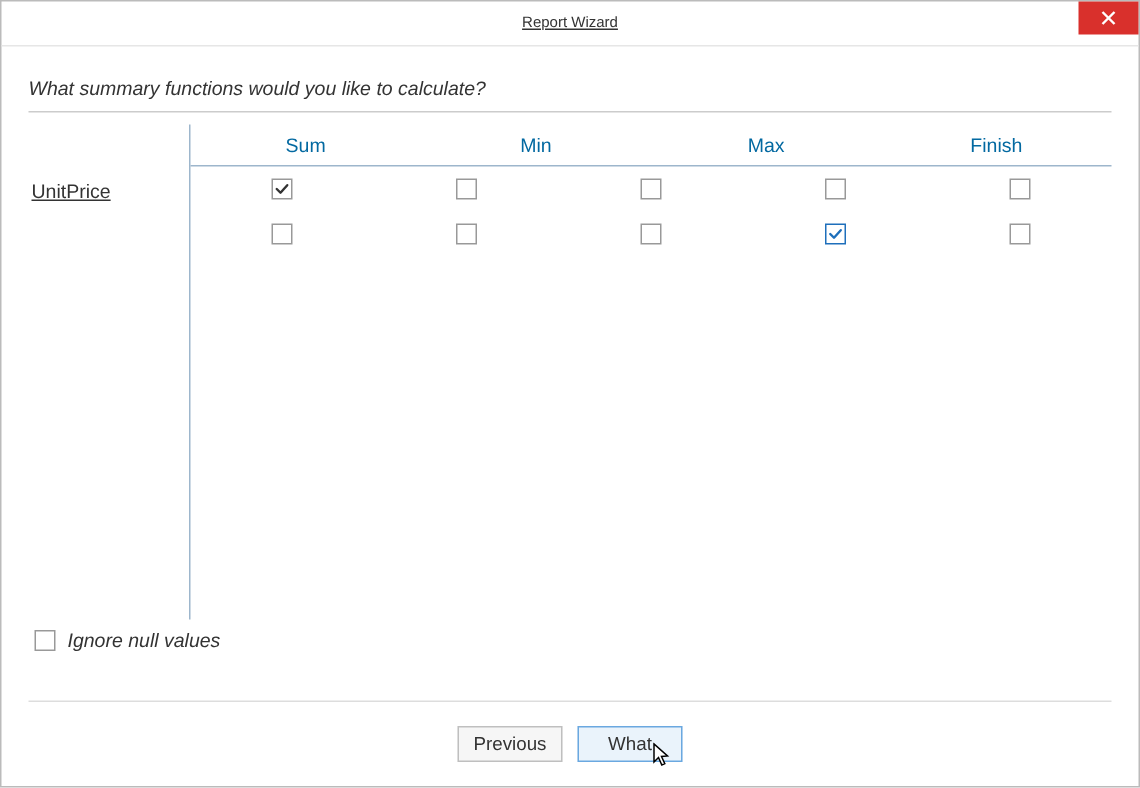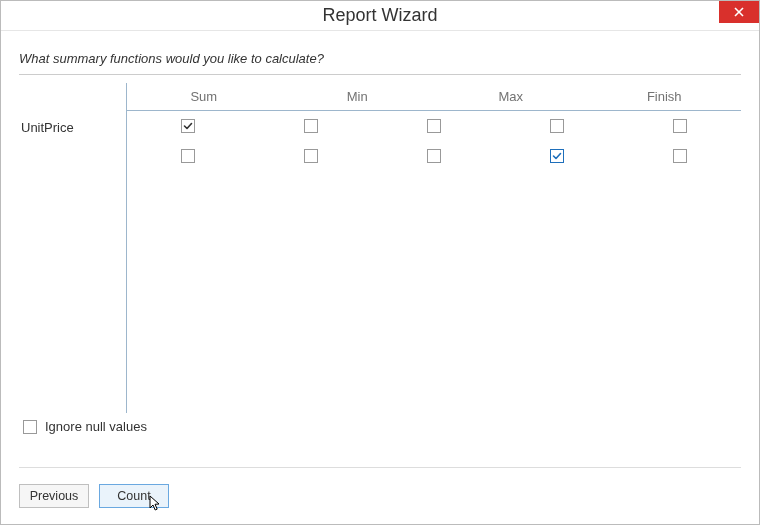--- a/index.html
+++ b/index.html
@@ -22,22 +22,23 @@
   }
   .titlebar {
     height: 30px;
     display: flex;
     align-items: center;
     justify-content: center;
     position: relative;
     border-bottom: 1px solid #e6e6e6;
   }
   .titlebar-title {
-    font-size: 18px;
-    color: #333;
+    font-size: 10px;
+    color: #333;
+    text-decoration: underline;
   }
   .close-btn {
     position: absolute;
     right: 0;
     top: 0;
     width: 40px;
     height: 22px;
     background: #d9302c;
     color: #fff;
     display: flex;
@@ -70,35 +71,36 @@
     width: 108px;
     border-right: 1px solid #9db6cc;
     padding-top: 30px;
   }
   .row-label {
     height: 30px;
     line-height: 30px;
     padding-left: 2px;
     font-size: 13px;
     color: #333;
+    text-decoration: underline;
   }
   .matrix {
     flex: 1;
   }
   .matrix-head {
     display: flex;
     height: 28px;
     align-items: center;
     border-bottom: 1px solid #9db6cc;
   }
   .matrix-head .col {
     flex: 1;
     text-align: center;
     font-size: 13px;
-    color: #737373;
+    color: #0369a1;
   }
   .matrix-row {
     display: flex;
     height: 30px;
     align-items: center;
   }
   .matrix-row .cell {
     flex: 1;
     display: flex;
     justify-content: center;
@@ -119,30 +121,30 @@
   .cb.checked-accent svg { stroke:#1e6fbb; }
   .ignore-row {
     display: flex;
     align-items: center;
     gap: 8px;
     margin-top: 6px;
     margin-bottom: 10px;
     padding-left: 4px;
   }
   .ignore-row .cb { cursor:pointer; }
-  .ignore-label { font-size:13px; color:#333; }
+  .ignore-label { font-size:13px; color:#333;font-style:italic; }
   .footer-sep {
     border-top: 1px solid #ddd;
     margin: 0 18px;
   }
   .footer {
     height: 56px;
     display: flex;
     align-items: center;
-    justify-content: flex-start;
+    justify-content: center;
     gap: 10px;
     padding: 0 18px;
   }
   .btn {
     min-width: 70px;
     height: 24px;
     border: 1px solid #bfbfbf;
     background: #f6f6f6;
     font-size: 12.5px;
     color: #333;
@@ -245,20 +247,20 @@
       <span class="ignore-label">Ignore null values</span>
     </div>
   </div>
 
   <div class="footer-sep"></div>
   <div class="footer">
     <div class="btn">
       <span>Previous</span>
     </div>
     <div class="btn primary">
-      <span>Count</span>
+      <span>What</span>
       <svg class="cursor" width="14" height="18" viewBox="0 0 14 18">
         <path d="M1 1 L1 13 L4 10 L6.2 15 L8.2 14.1 L6 9.3 L10 9 Z" fill="#fff" stroke="#000" stroke-width="1"></path>
       </svg>
     </div>
   </div>
 
 </div>
 
 </body></html>

